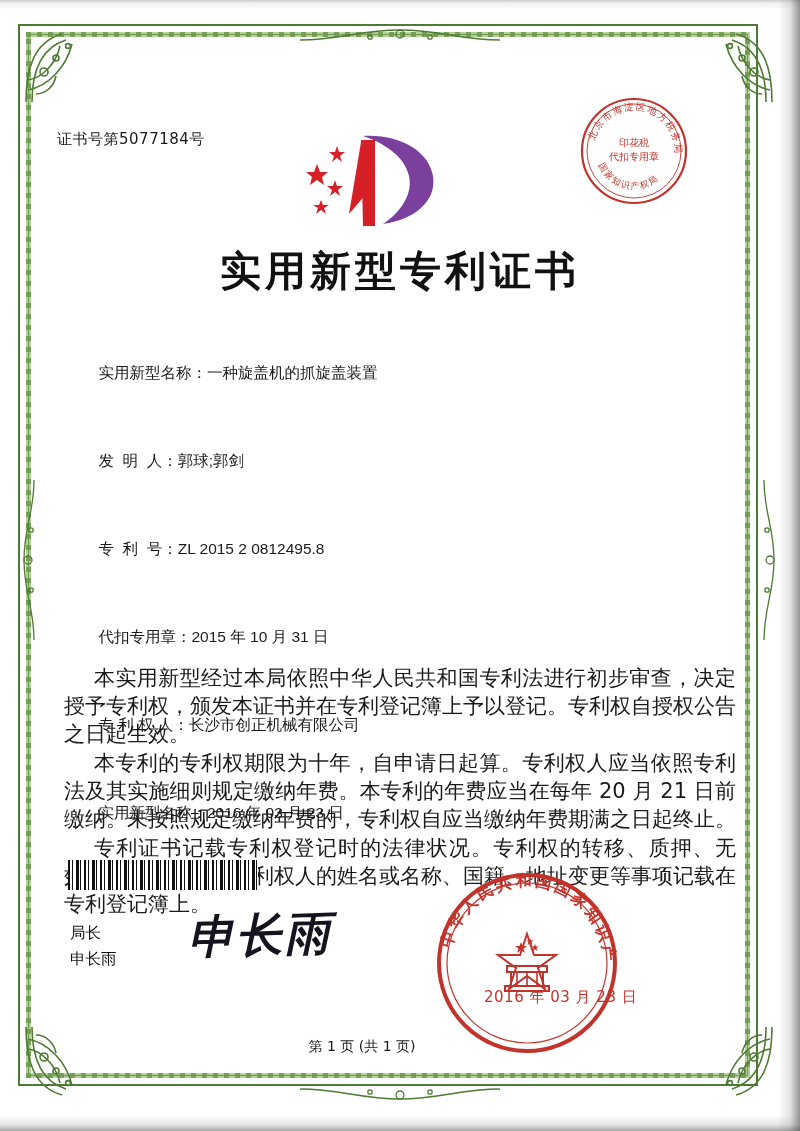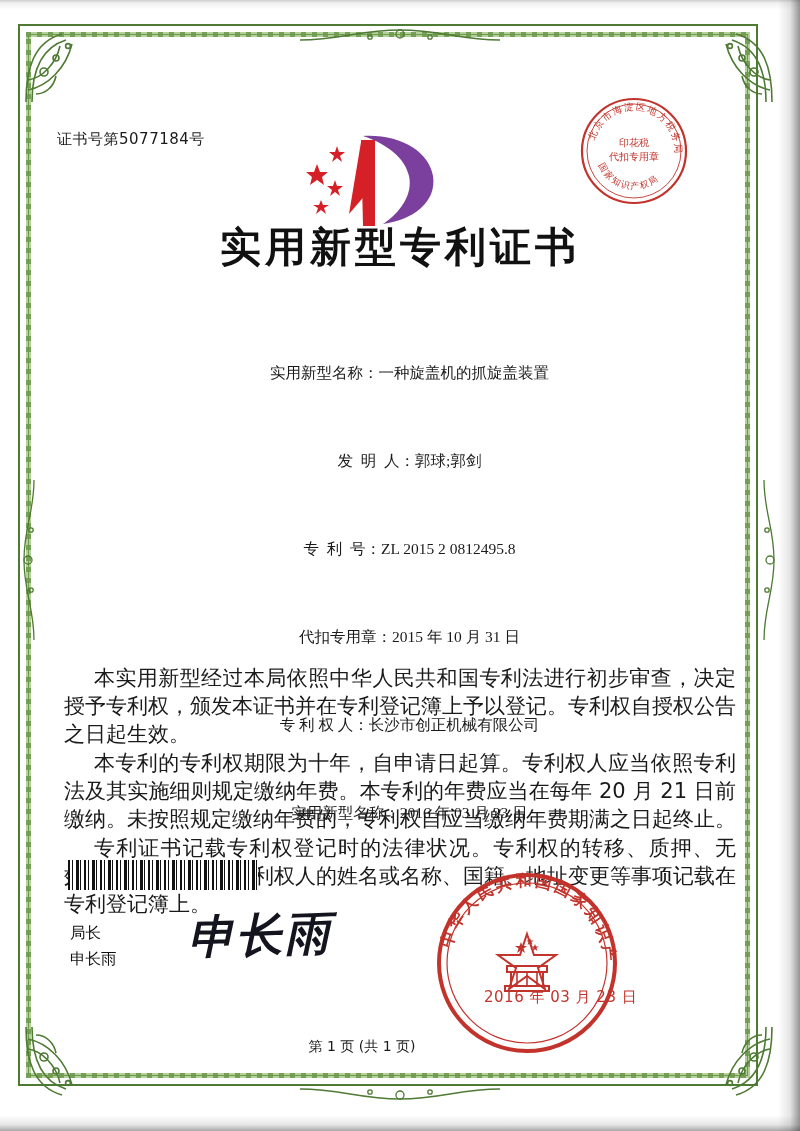--- a/index.html
+++ b/index.html
@@ -114,41 +114,40 @@
     left: 305px; top: 128px;
     width: 140px; height: 105px;
   }
   .seal-stamp {
     position: absolute;
     left: 578px; top: 95px;
     width: 112px; height: 112px;
   }
   .title {
     position: absolute;
-    left: 0; top: 220px;
+    left: 0; top: 244px;
     width: 800px;
     text-align: center;
     font-size: 41px;
     font-weight: bold;
     letter-spacing: 4px;
     color: #111;
     font-family: "DejaVu Sans", sans-serif;
   }
   .fields {
     position: absolute;
     left: 64px; top: 345px;
     width: 660px;
   }
   .field-row {
     font-size: 15.5px;
     color: #1a1a1a;
     margin-bottom: 31px;
-    font-family: Liberation Serif, serif;
+    font-family: Liberation Sans, sans-serif;
     white-space: pre;
-    text-align: center;
   }
   .field-label { display: inline; }
   .field-value { display: inline; }
 
   .paragraphs {
     position: absolute;
     left: 64px; top: 664px;
     width: 672px;
     font-size: 21px;
     line-height: 28px;

